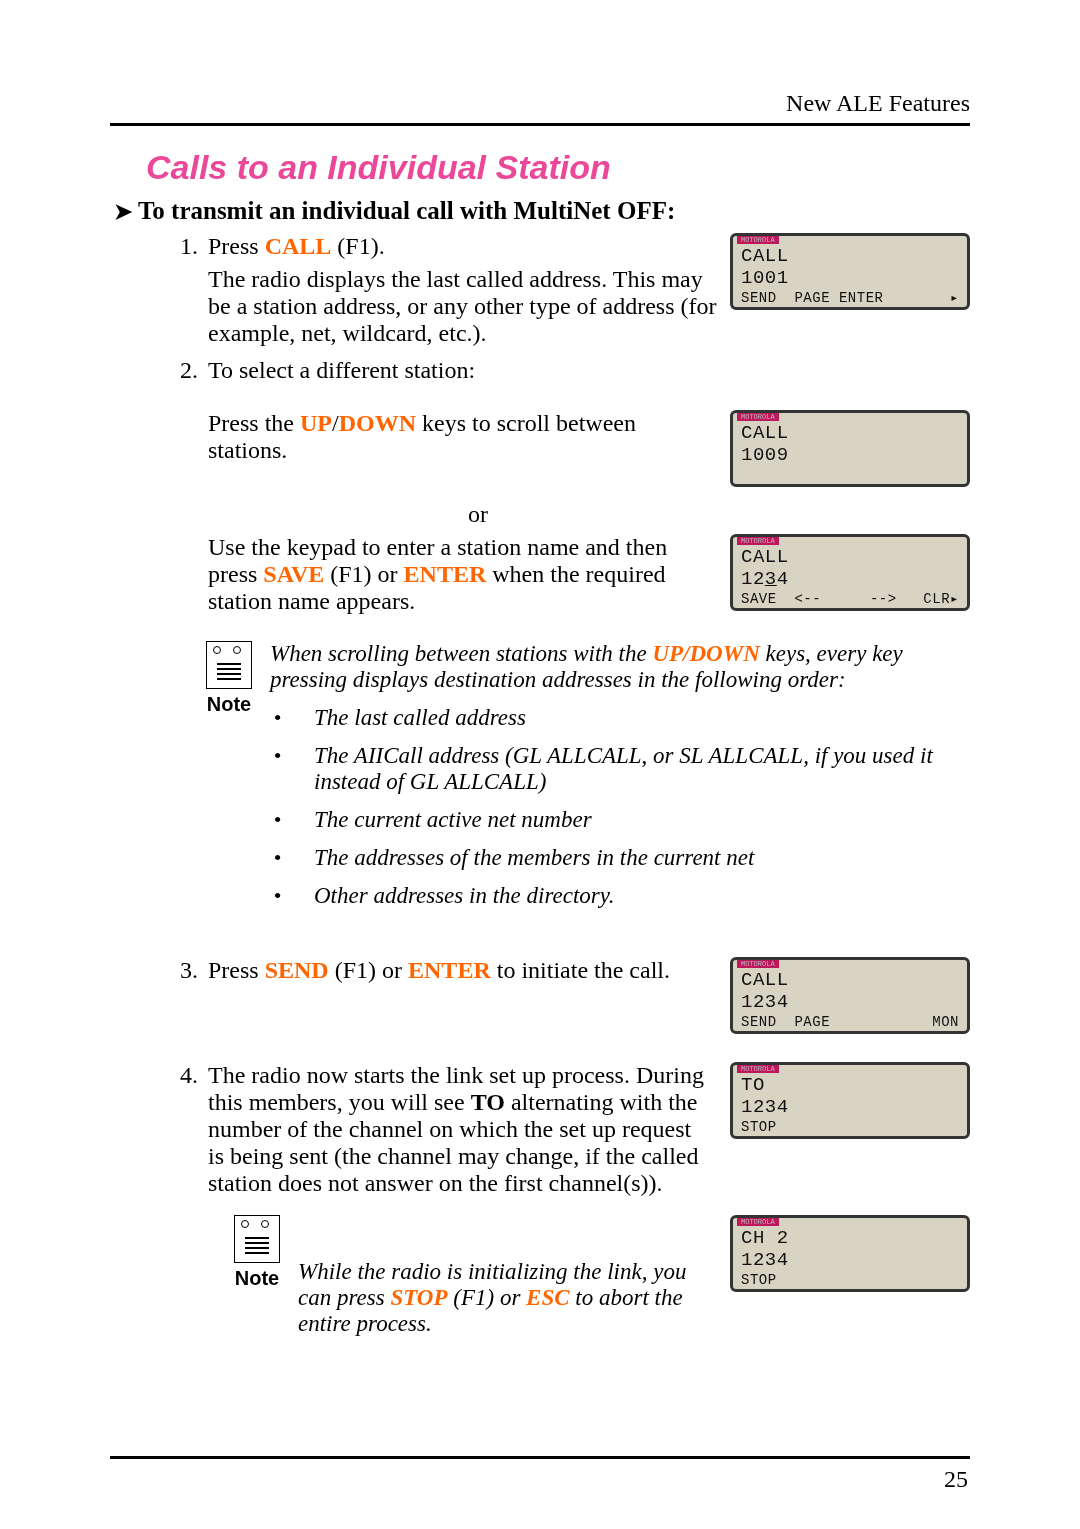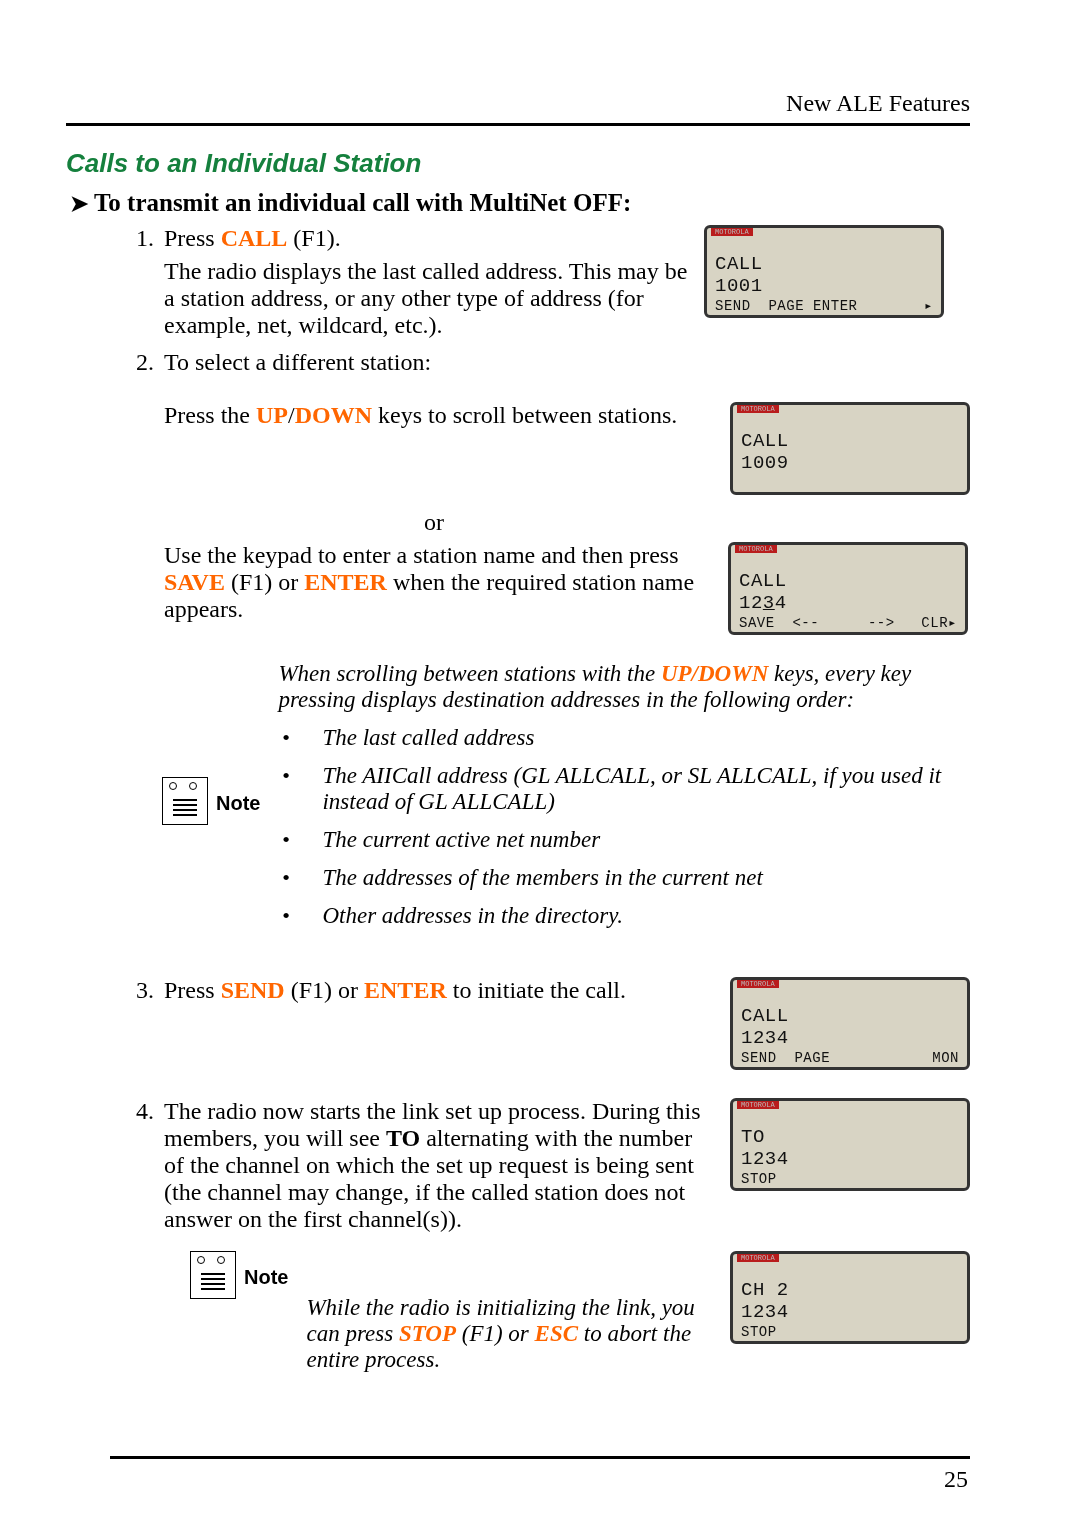--- a/index.html
+++ b/index.html
@@ -1,35 +1,35 @@
 <!DOCTYPE html>
 <html><head>
   <meta charset="utf-8">
   <style>
     * { box-sizing: border-box; margin: 0; padding: 0; }
     body { width: 1080px; height: 1529px; background: #fff; font-family: "Times New Roman", serif; position: relative; }
-    .page { padding: 90px 110px 60px 66px; }
+    .page { padding: 90px 110px 60px 110px; }
     .header { text-align: right; font-size: 24px; padding-bottom: 6px; border-bottom: 3px solid #000; margin-bottom: 22px; }
-    .section-title { color: #15803d; font-weight: bold; font-style: italic; font-size: 26px; margin-bottom: 10px; font-family: Arial, sans-serif; }
+    .section-title { color: #ec4899; font-weight: bold; font-style: italic; font-size: 34px; margin-bottom: 10px; font-family: Arial, sans-serif; margin-left: 36px; }
     .arrow-heading { font-size: 25px; font-weight: bold; margin-left: 4px; margin-bottom: 8px; }
     .arrow-heading::before { content: "➤ "; font-size: 22px; }
     .steps { margin-left: 70px; }
     .step { display: flex; align-items: flex-start; margin-top: 6px; }
     .step-num { min-width: 28px; font-size: 24px; }
     .step-body { font-size: 24px; flex: 1; max-width: 540px; }
     .step-row { display: flex; align-items: flex-start; width: 100%; }
     .key { color: #ff6600; font-weight: bold; }
     .or-line { text-align: center; font-size: 24px; margin: 14px 0 6px 0; width: 540px; margin-left: 98px; }
     .lcd { border: 3px solid #333; border-radius: 6px; background: #d8d4c4; width: 240px; padding: 2px 0 0 0; font-family: "Courier New", monospace; font-size: 19px; letter-spacing: 0.5px; color: #111; position: relative; flex-shrink: 0; }
-    .lcd .brand { font-size: 7px; background: #b91c1c; color: #bbb; width: fit-content; padding: 0 4px; margin-left: 4px; margin-top: -2px; margin-bottom: 17px; letter-spacing: 0; }
+    .lcd .brand { font-size: 7px; background: #be185d; color: #bbb; width: fit-content; padding: 0 4px; margin-left: 4px; margin-top: -2px; margin-bottom: 1px; letter-spacing: 0; }
     .lcd .row { padding: 0 8px; height: 22px; line-height: 22px; white-space: pre; }
     .lcd .row-small { font-size: 14px; height: 18px; line-height: 18px; padding: 0 8px; white-space: pre; display: flex; }
     .lcd .row-small .sp { flex: 1; }
     .note-block { display: flex; gap: 18px; margin: 26px 0 12px 96px; }
-    .note-icon-col { display: flex; flex-direction: row; align-items: center; gap: 8px; }
+    .note-icon-col { display: flex; flex-direction: column; align-items: center; gap: 0; }
     .note-icon { border: 1.5px solid #000; width: 46px; height: 48px; position: relative; }
     .note-icon::before { content: ""; position: absolute; top: 4px; left: 6px; width: 6px; height: 6px; border: 1px solid #000; border-radius: 50%; }
     .note-icon::after { content: ""; position: absolute; top: 4px; right: 10px; width: 6px; height: 6px; border: 1px solid #000; border-radius: 50%; }
     .note-lines { position: absolute; left: 10px; right: 10px; top: 18px; }
     .note-lines div { height: 2px; background: #000; margin: 3px 0; }
     .note-label { font-family: Arial, sans-serif; font-weight: bold; font-size: 20px; margin-top: 4px; }
     .note-text { font-style: italic; font-size: 23px; max-width: 690px; }
     .bullets { margin: 8px 0 0 28px; }
     .bullets li { font-style: italic; font-size: 23px; margin: 12px 0; padding-left: 16px; }
     .bullets li::marker { content: "•   "; font-style: normal; font-size: 22px; }

